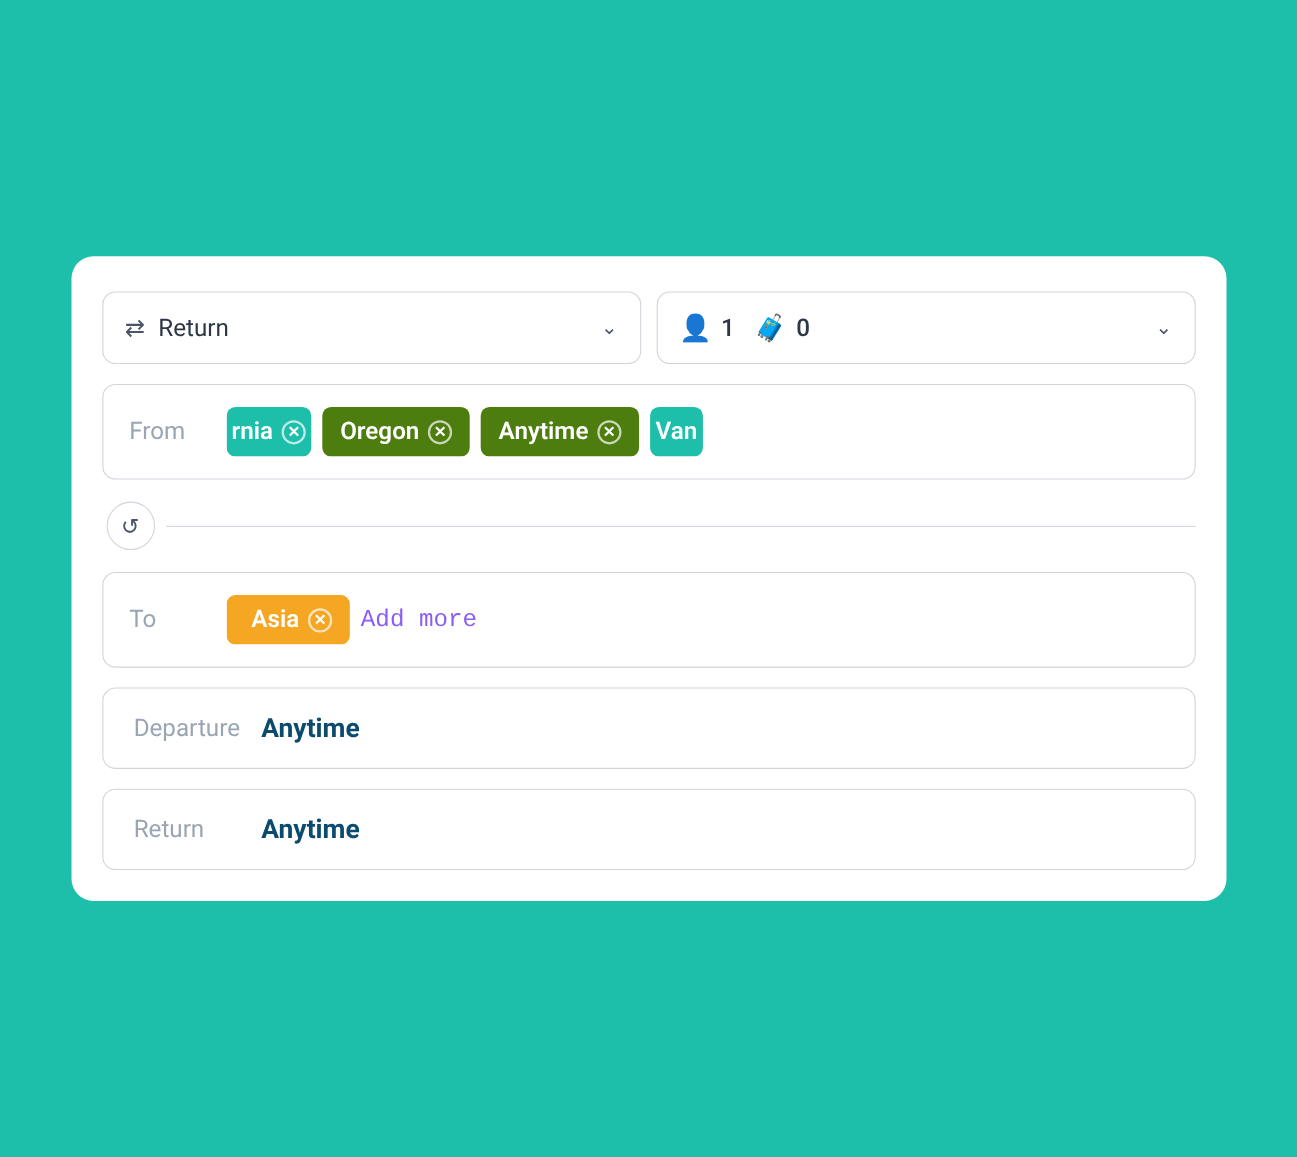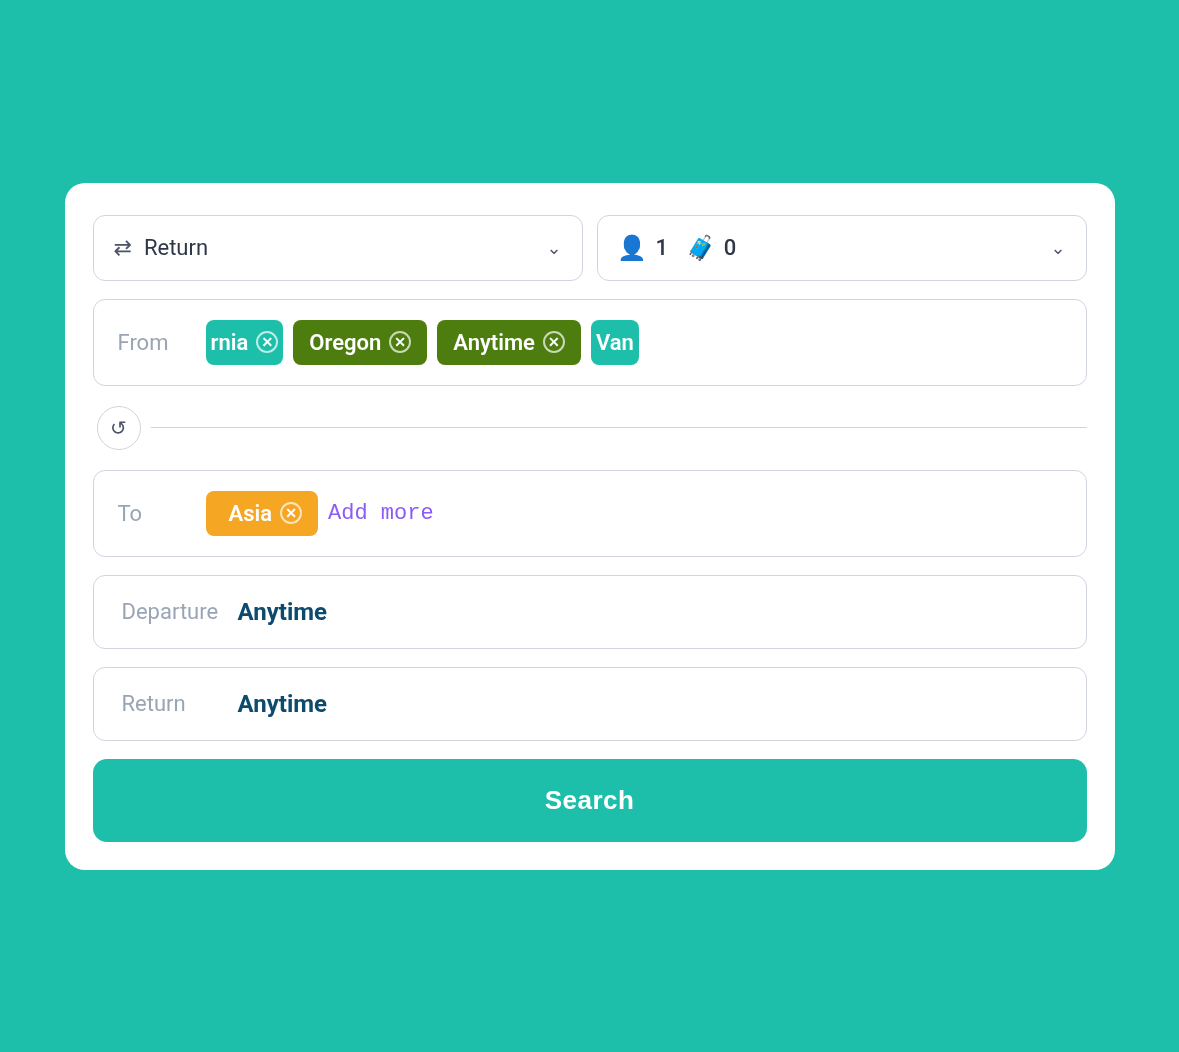--- a/index.html
+++ b/index.html
@@ -320,15 +320,14 @@
   <div class="date-box">
     <span class="date-label">Departure</span>
     <span class="date-value">Anytime</span>
   </div>
 
   <div class="date-box">
     <span class="date-label">Return</span>
     <span class="date-value">Anytime</span>
   </div>
 
-  <button class="search-btn">Search</button>
 
 </div>
 
 </body></html>

